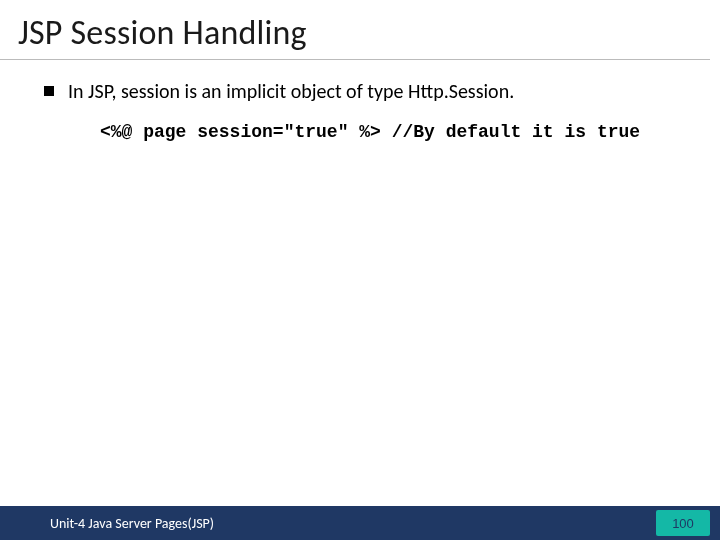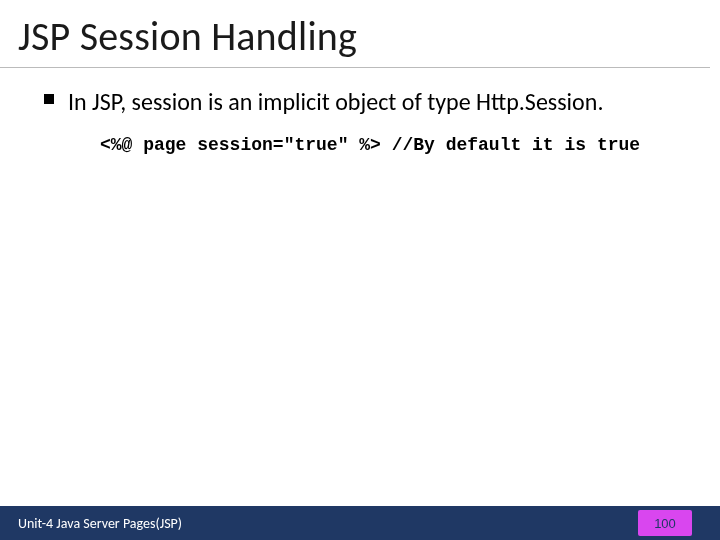--- a/index.html
+++ b/index.html
@@ -3,36 +3,36 @@
 <meta charset="utf-8">
 <style>
   * { margin: 0; padding: 0; box-sizing: border-box; }
   html, body { width: 720px; height: 540px; font-family: Calibri, 'Segoe UI', Arial, sans-serif; background: #fff; color: #000; }
   .slide {
     width: 720px; height: 540px;
     display: flex; flex-direction: column;
     position: relative;
   }
   .title {
-    font-size: 40px;
+    font-size: 34px;
     font-weight: 400;
     color: #1a1a1a;
     padding: 12px 20px 6px 18px;
     border-bottom: 1px solid #bbb;
     margin: 0 10px 0 0;
     letter-spacing: 0.2px;
   }
   .content {
     flex: 1;
     padding: 18px 40px 0 44px;
   }
   .bullet {
     display: flex;
     margin-bottom: 18px;
-    font-size: 24px;
+    font-size: 20px;
     line-height: 1.3;
     text-align: justify;
   }
   .bullet .marker {
     flex: 0 0 auto;
     width: 10px; height: 10px;
     background: #000;
     margin-top: 8px;
     margin-right: 14px;
   }
@@ -48,32 +48,32 @@
   .footer {
     position: absolute;
     bottom: 0; left: 0;
     width: 100%; height: 34px;
     background: #1f3864;
     color: #fff;
     display: flex;
     align-items: center;
     font-size: 14px;
   }
-  .footer .unit { flex: 0 0 auto; padding-left: 18px; }
+  .footer .unit { flex: 0 0 auto; padding-left: 18px; margin-left: 32px; }
   .footer .spacer { flex: 1; }
   .footer .pagewrap {
     flex: 0 0 auto;
     width: 54px; height: 26px;
-    background: #d946ef;
+    background: #14b8a6;
     color: #1f3864;
     font-family: Arial, sans-serif;
     font-size: 13px;
     display: flex; align-items: center; justify-content: center;
     border-radius: 2px;
-    margin-right: 28px;
+    margin-right: 10px;
   }
   .footer .inst { flex: 0 0 auto; padding-right: 14px; }
 </style>
 </head>
 <body>
 
 <div class="slide">
 
   <h1 class="title">JSP Session Handling</h1>
 

